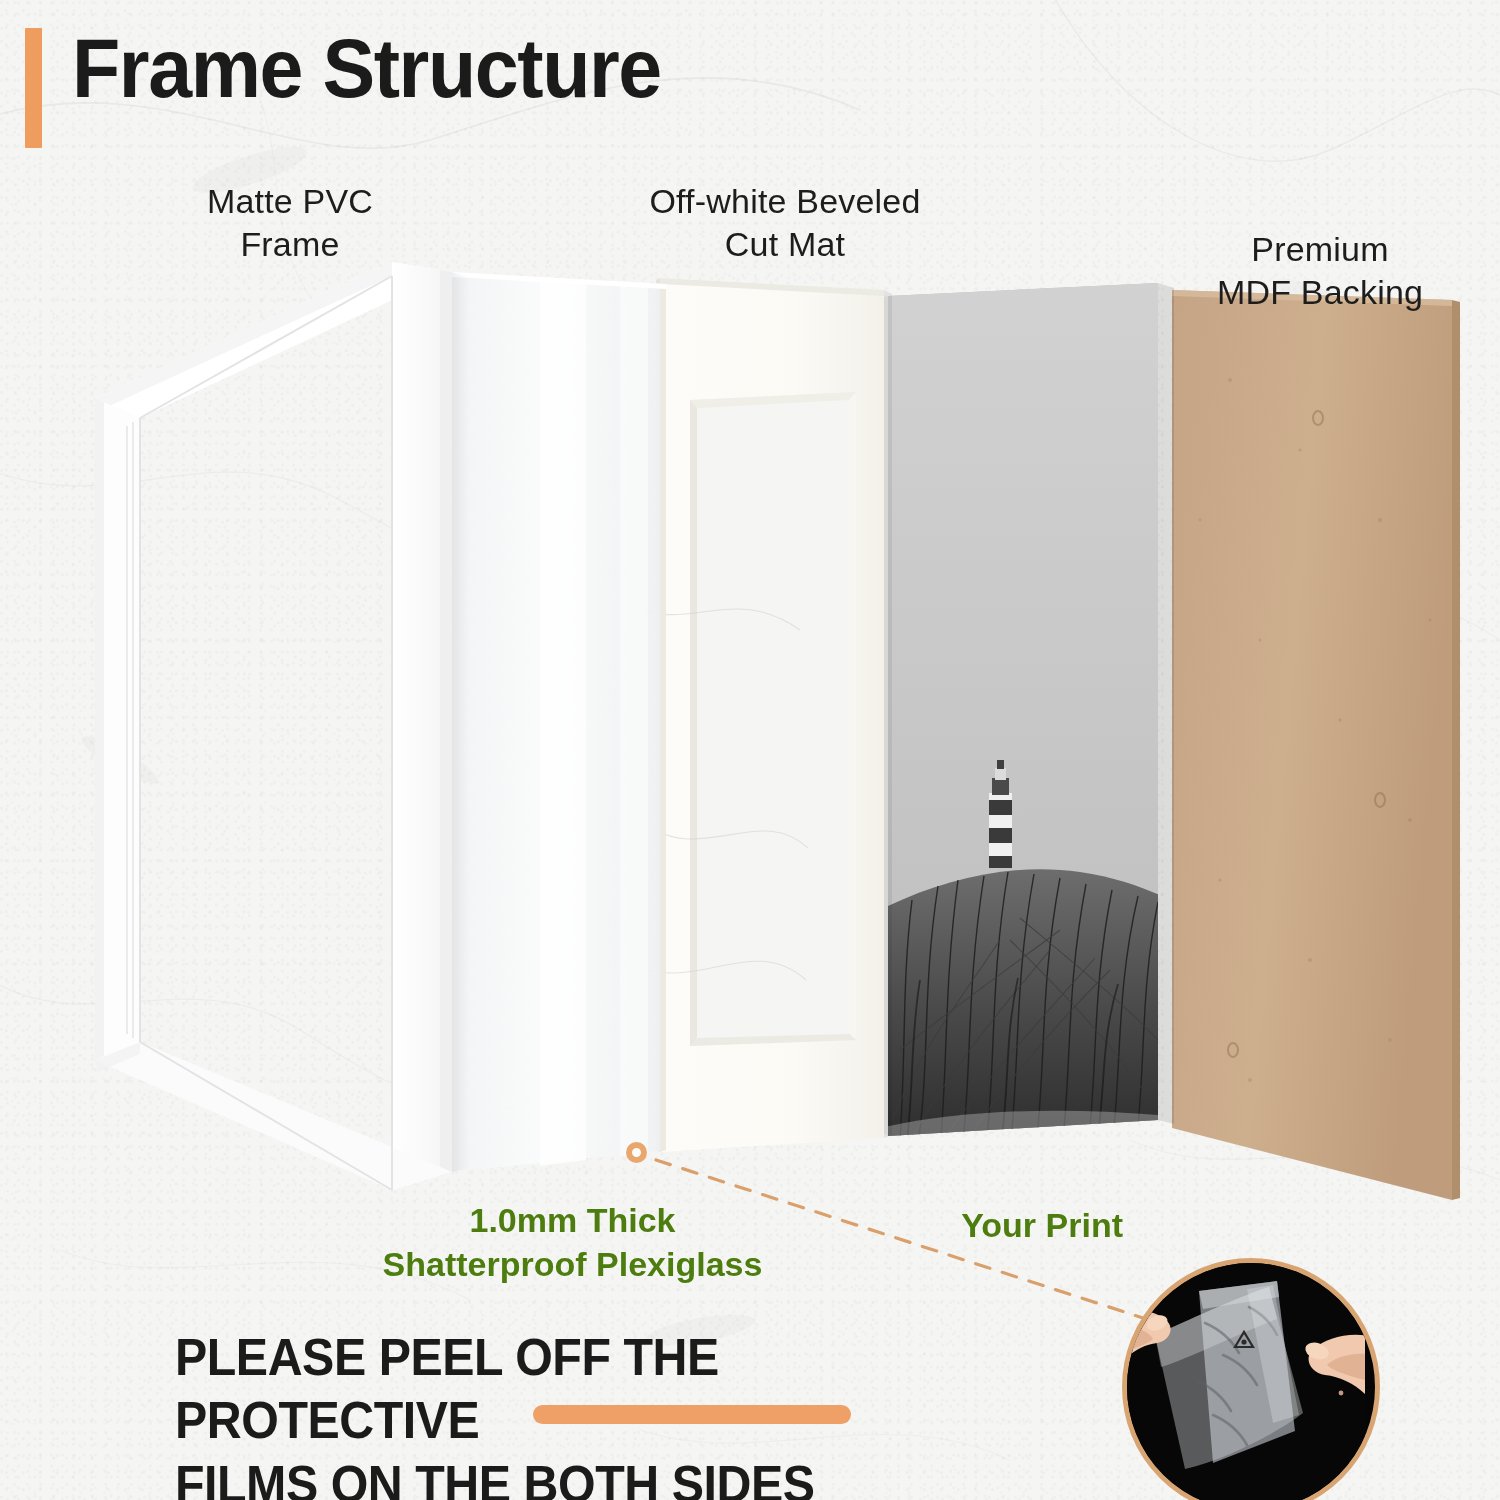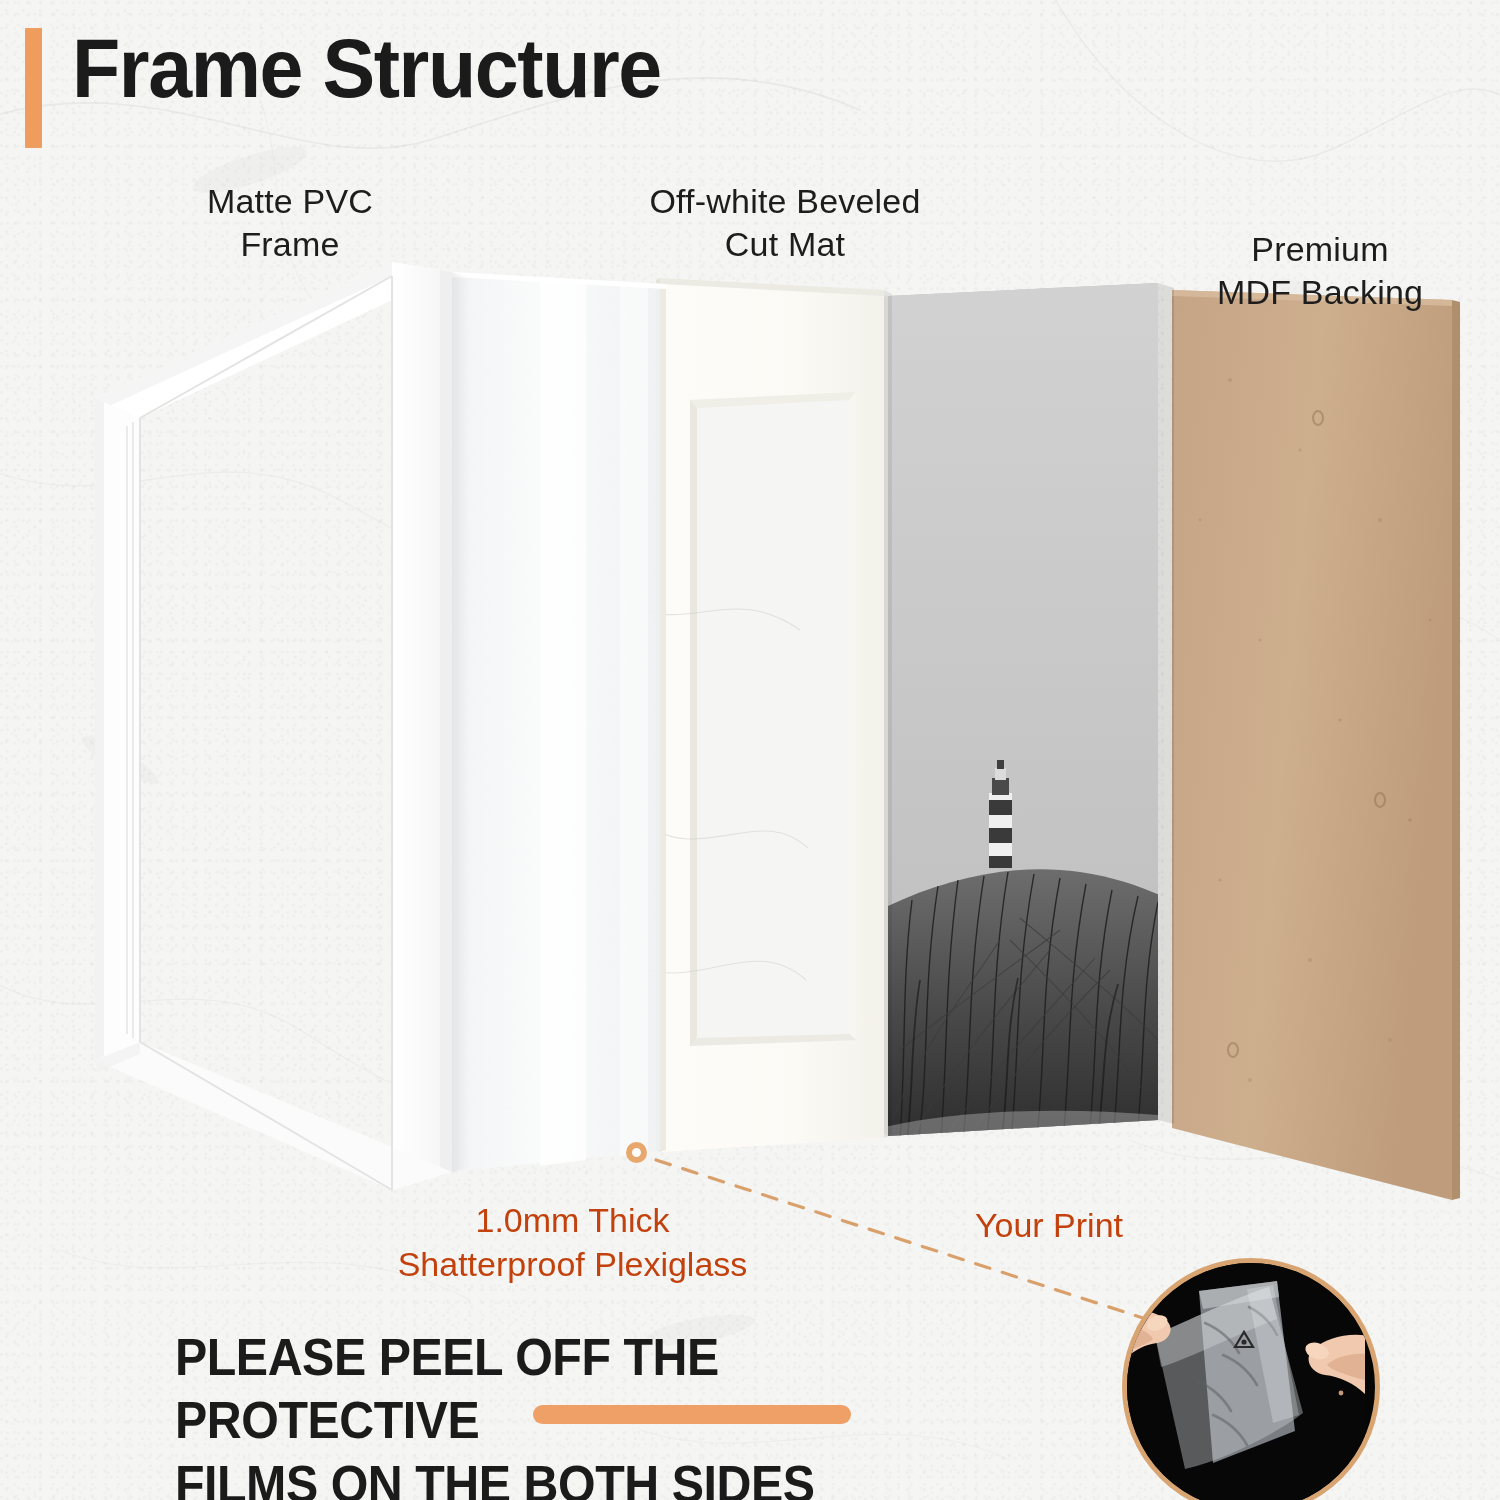--- a/index.html
+++ b/index.html
@@ -46,22 +46,22 @@
   }
   #lbl-frame  {left:150px; top:180px; width:280px;}
   #lbl-mat    {left:580px; top:180px; width:410px;}
   #lbl-backing{left:1160px;top:180px; width:320px;margin-top:48px;}
 
   
   .layers{position:absolute;left:0;top:0;width:1500px;height:1500px;}
 
   
   .botlabel{
-    position:absolute;font-size:34px;line-height:1.3;color:#c2410c;
-    font-weight:400;white-space:pre-line;text-align:center;
+    position:absolute;font-size:34px;line-height:1.3;color:#4d7c0f;
+    font-weight:700;white-space:pre-line;text-align:center;
   }
   #lbl-plexi{left:300px;top:1198px;width:545px;}
   #lbl-print{left:908px;top:1203px;width:215px;text-align:right;}
 
   
   .notice{
     position:absolute;left:175px;top:1326px;width:900px;
     font-weight:700;font-size:52px;line-height:1.22;color:#1b1b1b;
     letter-spacing:-.5px;transform:scaleX(.93);transform-origin:left top;
     white-space:pre-line;

